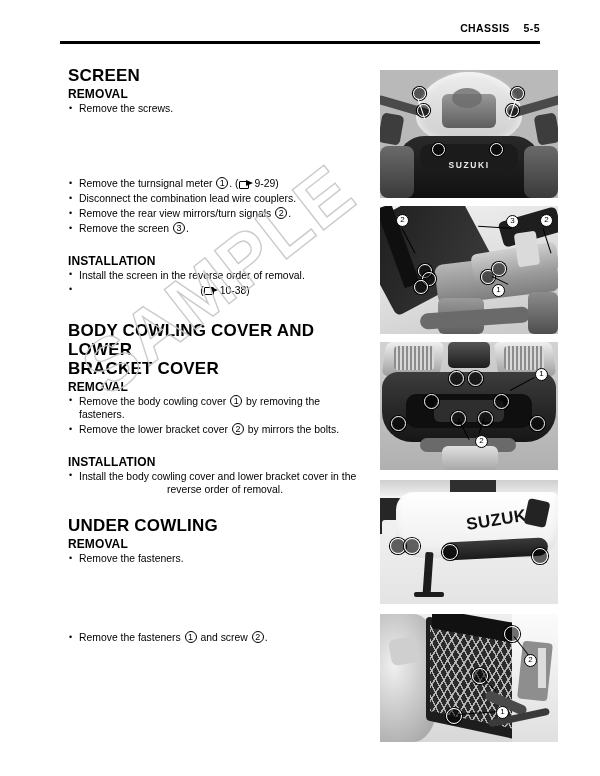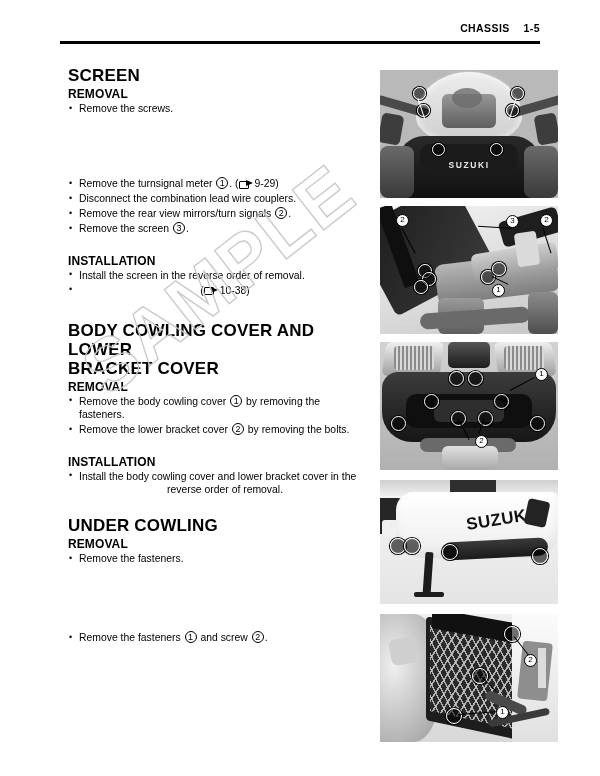--- a/index.html
+++ b/index.html
@@ -116,21 +116,21 @@
     opacity:.95;
   }
 </style>
 </head>
 <body>
 
 <div class="page">
 
   <div class="header">
     <div class="header-text">
-      <span>CHASSIS</span><span class="pg">1-5</span>
+      <span>CHASSIS</span><span class="pg">5-5</span>
     </div>
   </div>
   <div class="header-rule"></div>
 
   <div class="col-text">
 
     <h1 class="sec">SCREEN</h1>
     <h2 class="sub">REMOVAL</h2>
     <ul class="items">
       <li>
@@ -179,21 +179,21 @@
     <h2 class="sub">REMOVAL</h2>
     <ul class="items">
       <li>
         <span>Remove the body cowling cover</span>
         <span class="cnum">1</span>
         <span>by removing the fasteners.</span>
       </li>
       <li>
         <span>Remove the lower bracket cover</span>
         <span class="cnum">2</span>
-        <span>by removing the bolts.</span>
+        <span>by mirrors the bolts.</span>
       </li>
     </ul>
 
     <div class="gap-b"></div>
 
     <h2 class="sub">INSTALLATION</h2>
     <ul class="items">
       <li class="justify">
         <span>Install the body cowling cover and lower bracket cover in the</span>
         <span class="cont">reverse order of removal.</span>

